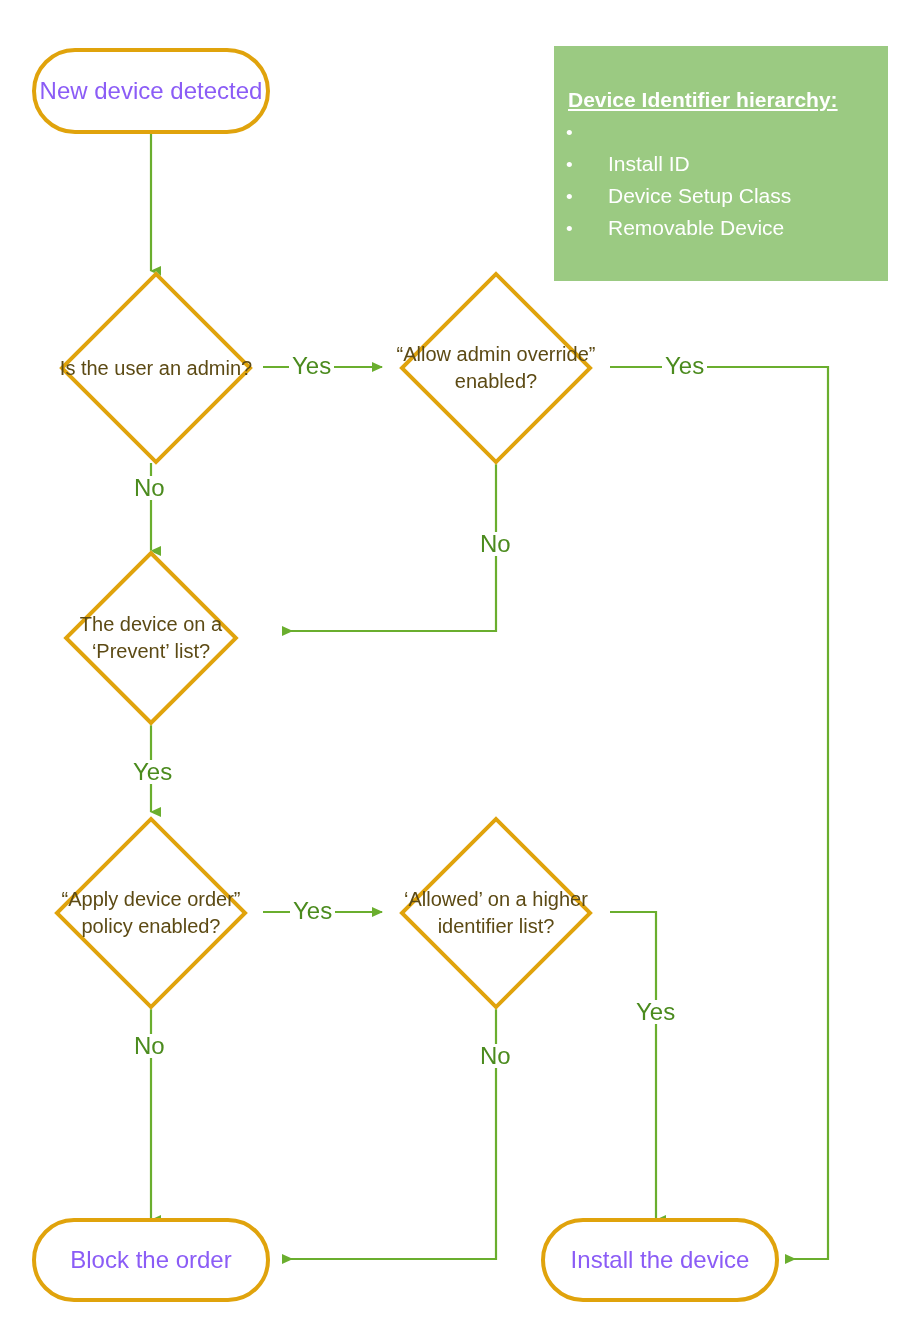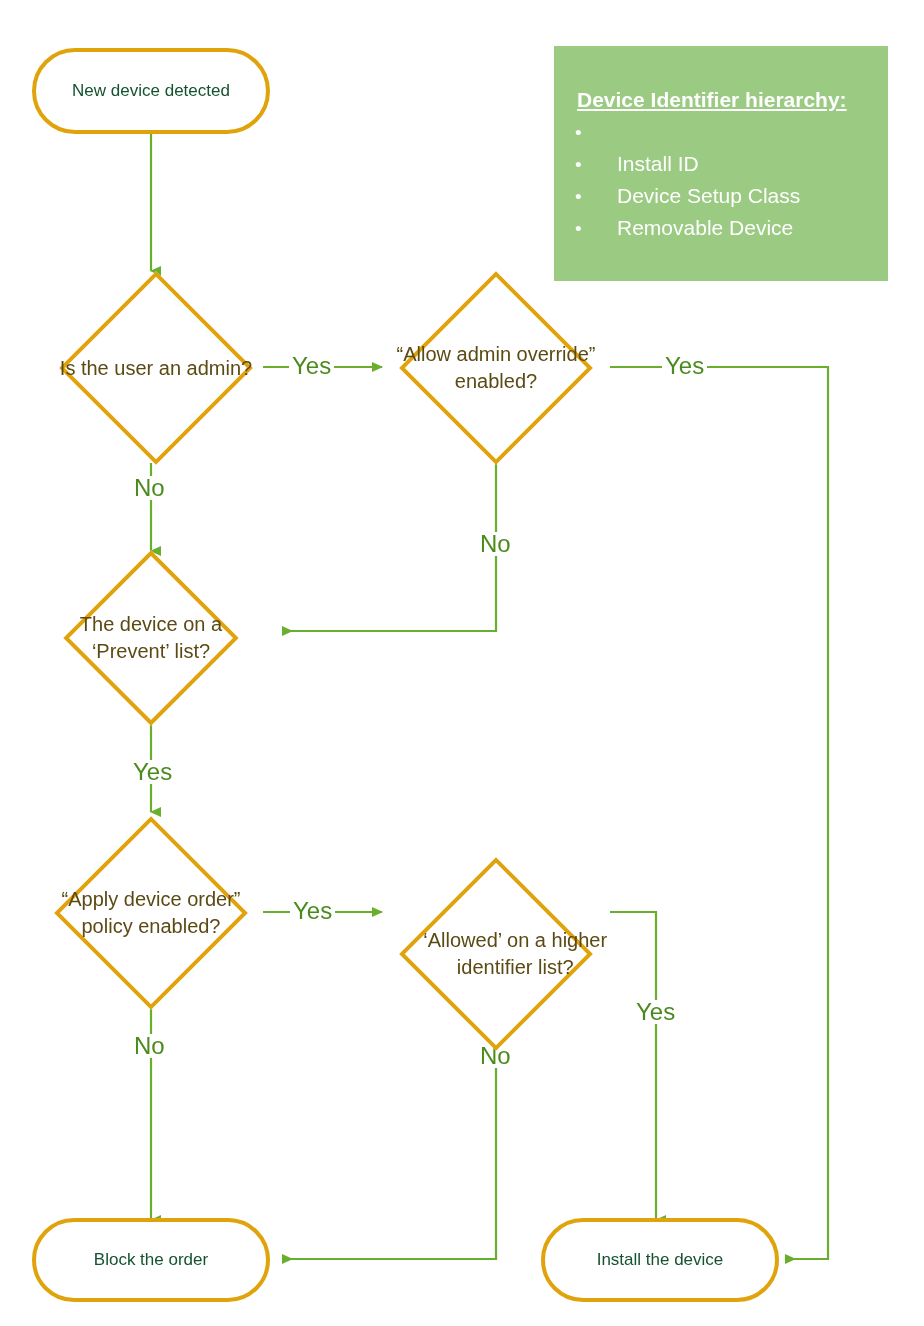--- a/index.html
+++ b/index.html
@@ -33,22 +33,22 @@
   
   .terminator {
     border: 4px solid #E0A30C;
     border-radius: 60px;
     background: #ffffff;
     display: flex;
     align-items: center;
     justify-content: center;
   }
   .terminator .label {
-    color: #14532d;
-    font-size: 17px;
+    color: #8b5cf6;
+    font-size: 24px;
     line-height: 26px;
     text-align: right;
     white-space: nowrap;
   }
 
   
   .decision {
     display: flex;
     align-items: center;
     justify-content: center;
@@ -70,21 +70,21 @@
     line-height: 27px;
     text-align: center;
     width: 84%;
   }
 
   
   .legend {
     position: absolute;
     background: #9BCA82;
     box-sizing: border-box;
-    padding: 40px 0 0 9px;
+    padding: 40px 0 0 0;
   }
   .legend-title {
     color: #ffffff;
     font-size: 21px;
     font-weight: bold;
     text-decoration: underline;
     line-height: 27px;
     margin-left: 14px;
     white-space: nowrap;
   }
@@ -191,21 +191,21 @@
   <div class="node decision" style="left:31px; top:551px; width:240px; height:174px;">
     <span class="diamond-shape" style="width:124px; height:124px;"></span>
     <span class="label">The device on a ‘Prevent’ list?</span>
   </div>
 
   <div class="node decision" style="left:31px; top:816px; width:240px; height:194px;">
     <span class="diamond-shape" style="width:137px; height:137px;"></span>
     <span class="label">“Apply device order” policy enabled?</span>
   </div>
 
-  <div class="node decision" style="left:376px; top:857px; width:240px; height:194px;justify-content:flex-end;">
+  <div class="node decision" style="left:376px; top:816px; width:240px; height:194px;">
     <span class="diamond-shape" style="width:137px; height:137px;"></span>
     <span class="label">‘Allowed’ on a higher identifier list?</span>
   </div>
 
   <div class="node terminator" style="left:32px; top:1218px; width:238px; height:84px;">
     <span class="label">Block the order</span>
   </div>
 
   <div class="node terminator" style="left:541px; top:1218px; width:238px; height:84px;">
     <span class="label">Install the device</span>

